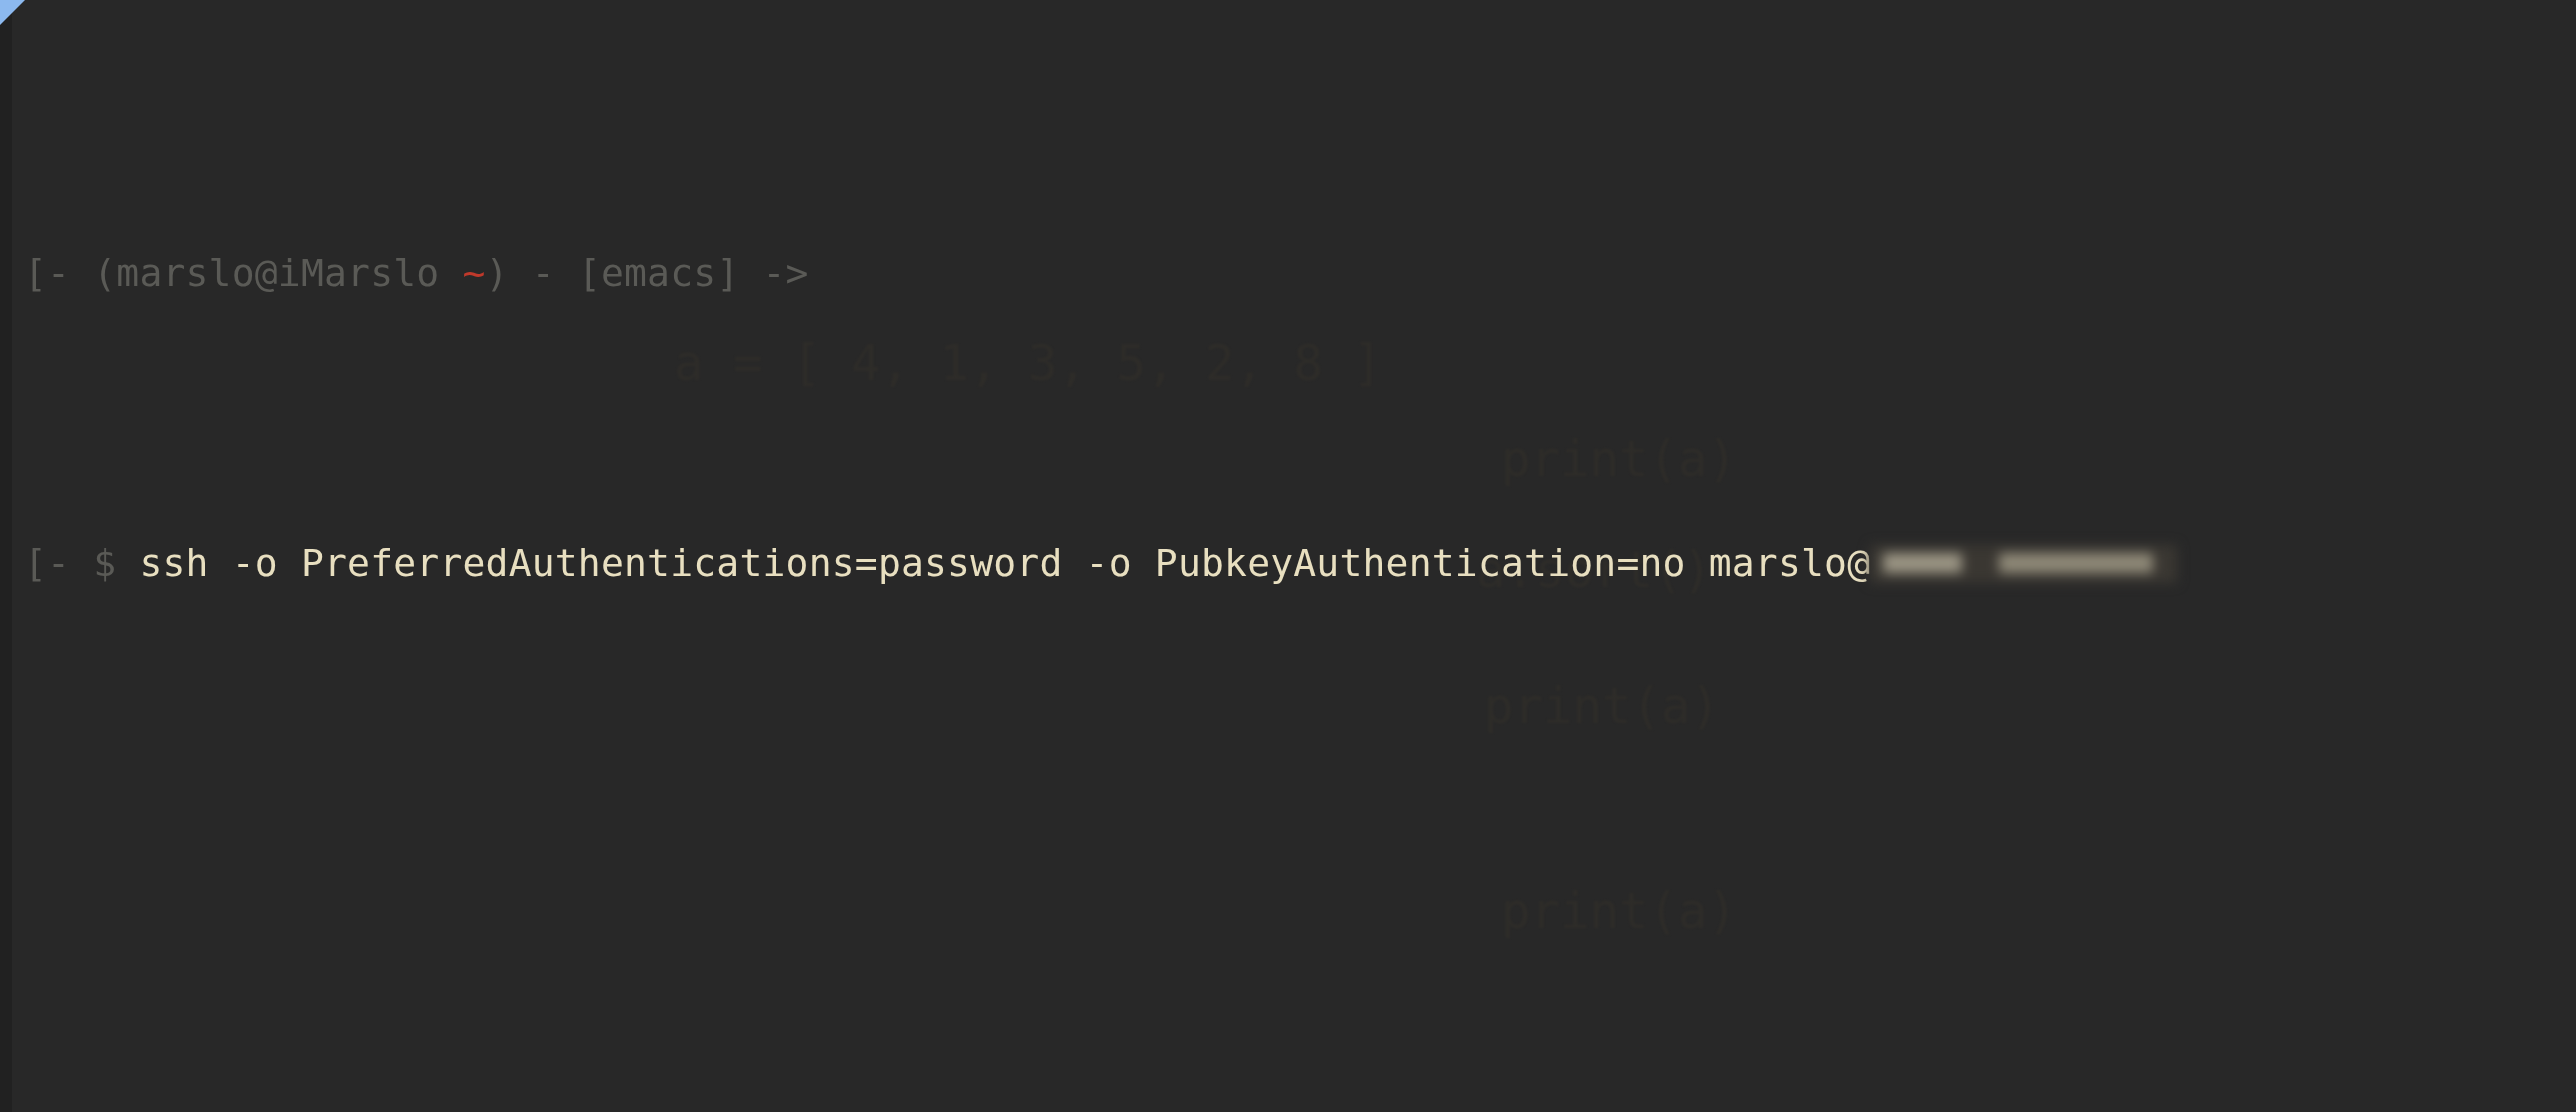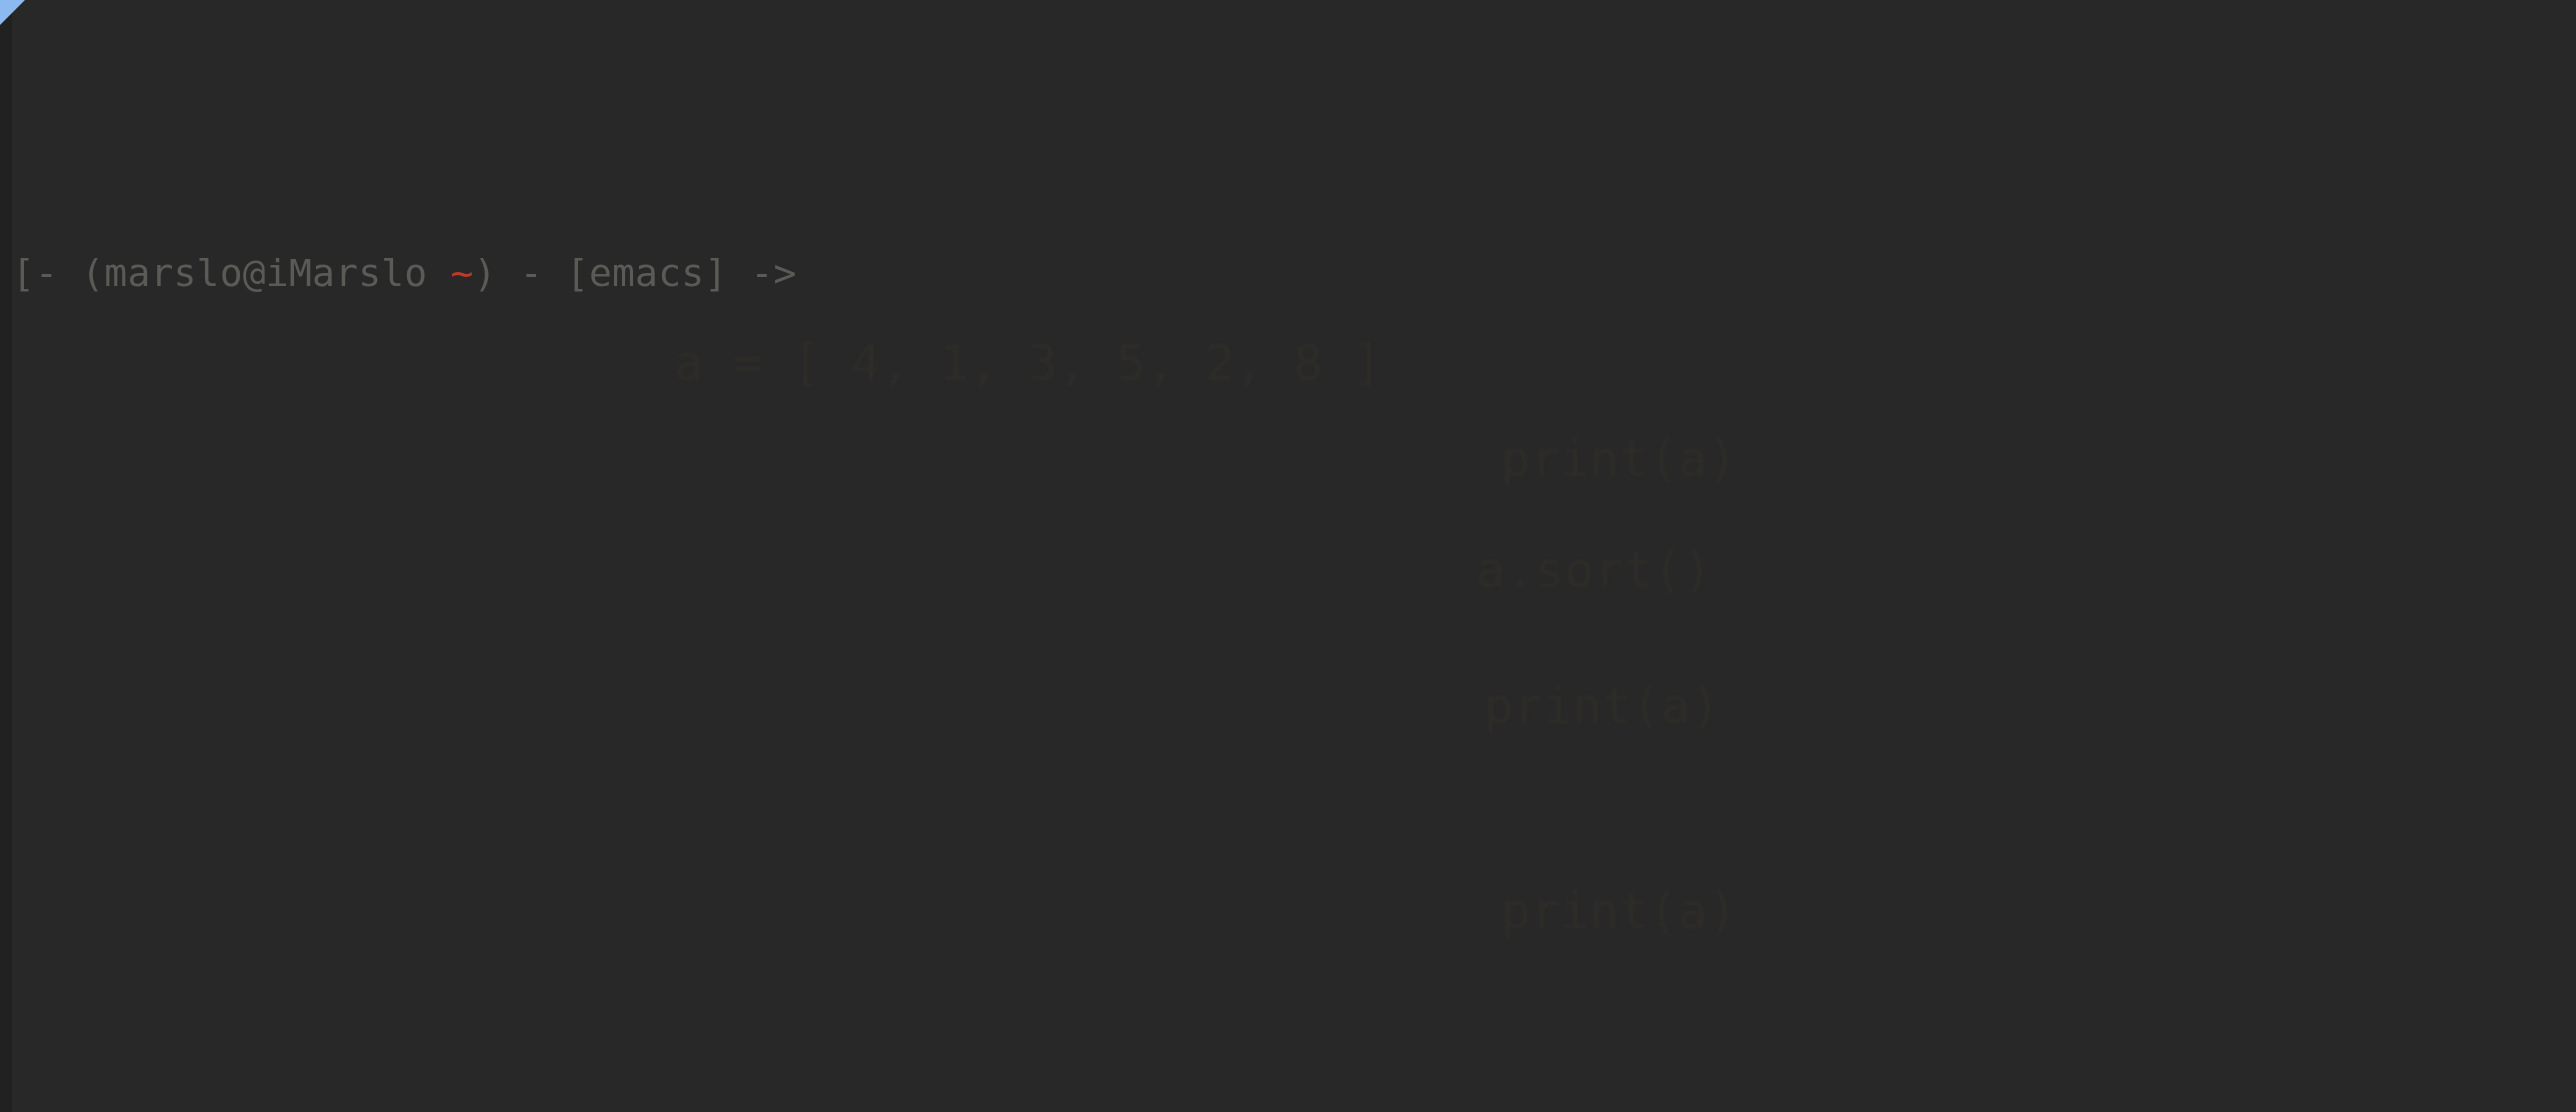--- a/index.html
+++ b/index.html
@@ -14,21 +14,21 @@
     overflow: hidden;
     font-family: "DejaVu Sans Mono", "Liberation Mono", monospace;
   }
 
   #terminal {
     position: relative;
     width: 2576px;
     height: 1112px;
     background: #282828;
     box-sizing: border-box;
-    padding: 12px 0 0 0;
+    padding: 12px 0 0 12px;
     overflow: hidden;
   }
 
   
   #left-edge {
     position: absolute;
     left: 0;
     top: 0;
     width: 12px;
     height: 1112px;
@@ -139,20 +139,21 @@
     <div class="ghost-line" style="left:1484px; top:682px;">print(a)</div>
     <div class="ghost-line" style="left:1501px; top:887px;">print(a)</div>
   </div>
 
   <div id="screen">
 
     
     <div class="line"><span class="dim">[</span><span class="dim">-</span> <span class="dim">(marslo@iMarslo</span> <span class="red">~</span><span class="dim">)</span> <span class="dim">-</span> <span class="dim">[emacs]</span> <span class="dim">-&gt;</span></div>
 
     
+    <div class="line"><span class="dim">[</span><span class="dim">-</span> <span class="dim">$</span> <span class="cream">ssh -o PreferredAuthentications=password -o PubkeyAuthentication=no marslo@</span><span class="redact r1"></span></div>
 
     
 
     
     
 
     
     
 
     

